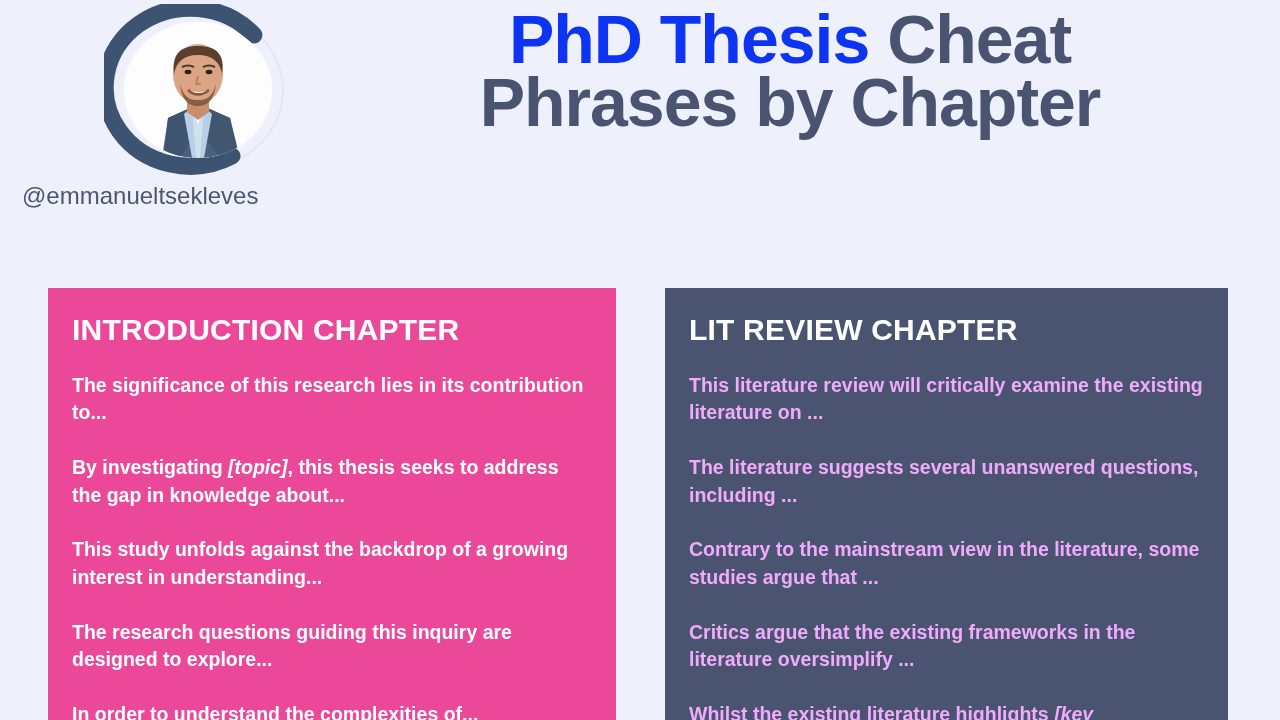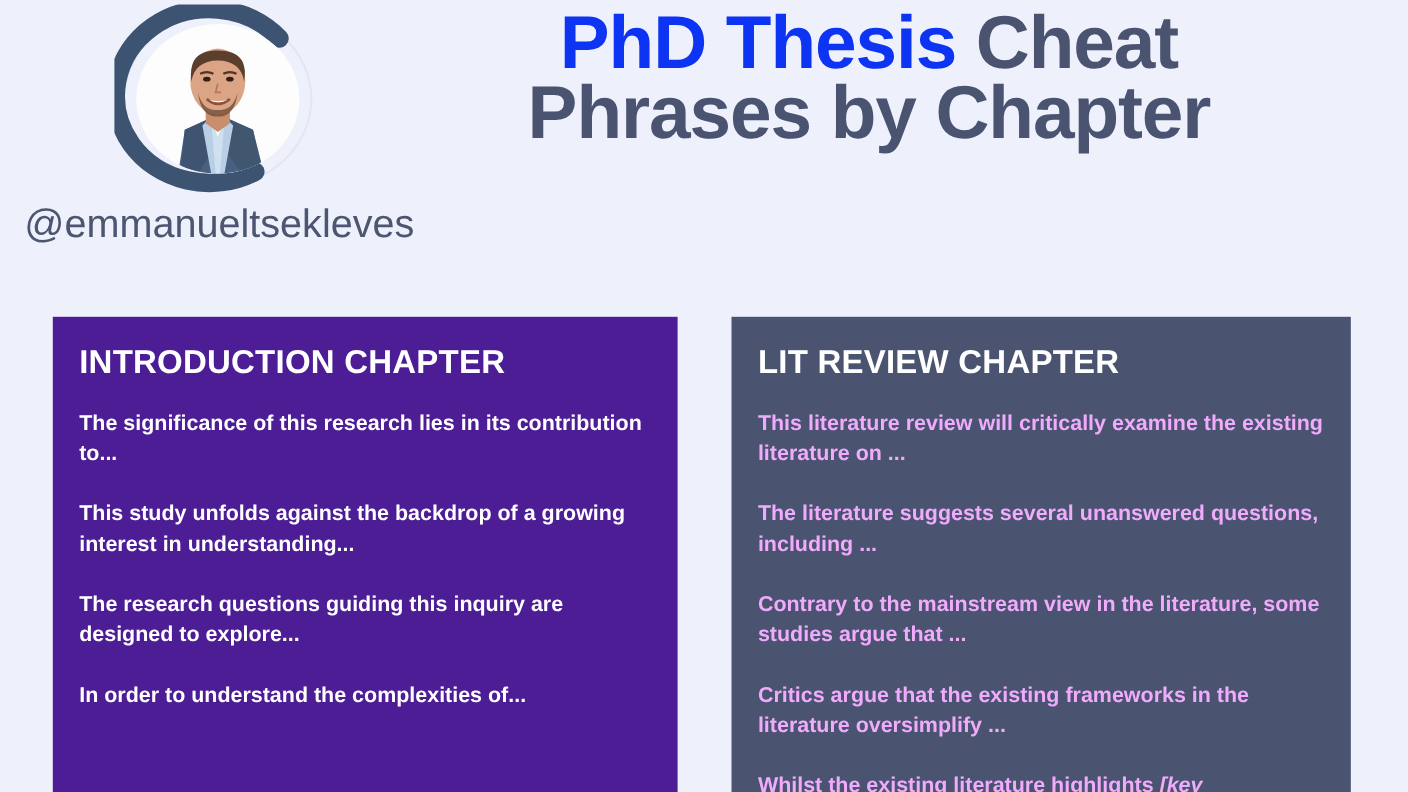--- a/index.html
+++ b/index.html
@@ -53,21 +53,21 @@
     position: absolute;
     left: 0; top: 0;
     width: 148px;
     height: 136px;
   }
 
   #handle {
     position: absolute;
     left: 22px;
     top: 182px;
-    font-size: 36px;
+    font-size: 24px;
     font-weight: 400;
     color: #4c5670;
     letter-spacing: 0px;
     white-space: nowrap;
   }
 
   
   #title {
     position: absolute;
     left: 380px;
@@ -106,21 +106,21 @@
     position: absolute;
     top: 288px;
     height: 432px;
     box-sizing: border-box;
     padding: 26px 24px 0 24px;
     overflow: hidden;
   }
   #card-intro {
     left: 48px;
     width: 568px;
-    background: #4c1d95;
+    background: #ec4899;
   }
   #card-lit {
     left: 665px;
     width: 563px;
     background: #4a5470;
   }
   .card-title {
     font-size: 30px;
     font-weight: 700;
     color: #ffffff;
@@ -187,20 +187,21 @@
     <span class="accent">PhD Thesis</span><span> Cheat Phrases by Chapter</span>
   </div>
 
 
 </div>
 
 <div class="card" id="card-intro">
   <h2 class="card-title">INTRODUCTION CHAPTER</h2>
   <div class="card-body">
     <p class="phrase"><span>The significance of this research lies in its contribution to...</span><em></em><span></span></p>
+    <p class="phrase"><span>By investigating </span><em>[topic]</em><span>, this thesis seeks to address the gap in knowledge about...</span></p>
     <p class="phrase"><span>This study unfolds against the backdrop of a growing interest in understanding...</span><em></em><span></span></p>
     <p class="phrase"><span>The research questions guiding this inquiry are designed to explore...</span><em></em><span></span></p>
     <p class="phrase"><span>In order to understand the complexities of...</span><em></em><span></span></p>
   </div>
 </div>
 
 <div class="card" id="card-lit">
   <h2 class="card-title">LIT REVIEW CHAPTER</h2>
   <div class="card-body">
     <p class="phrase"><span>This literature review will critically examine the existing literature on ...</span><em></em><span></span></p>

